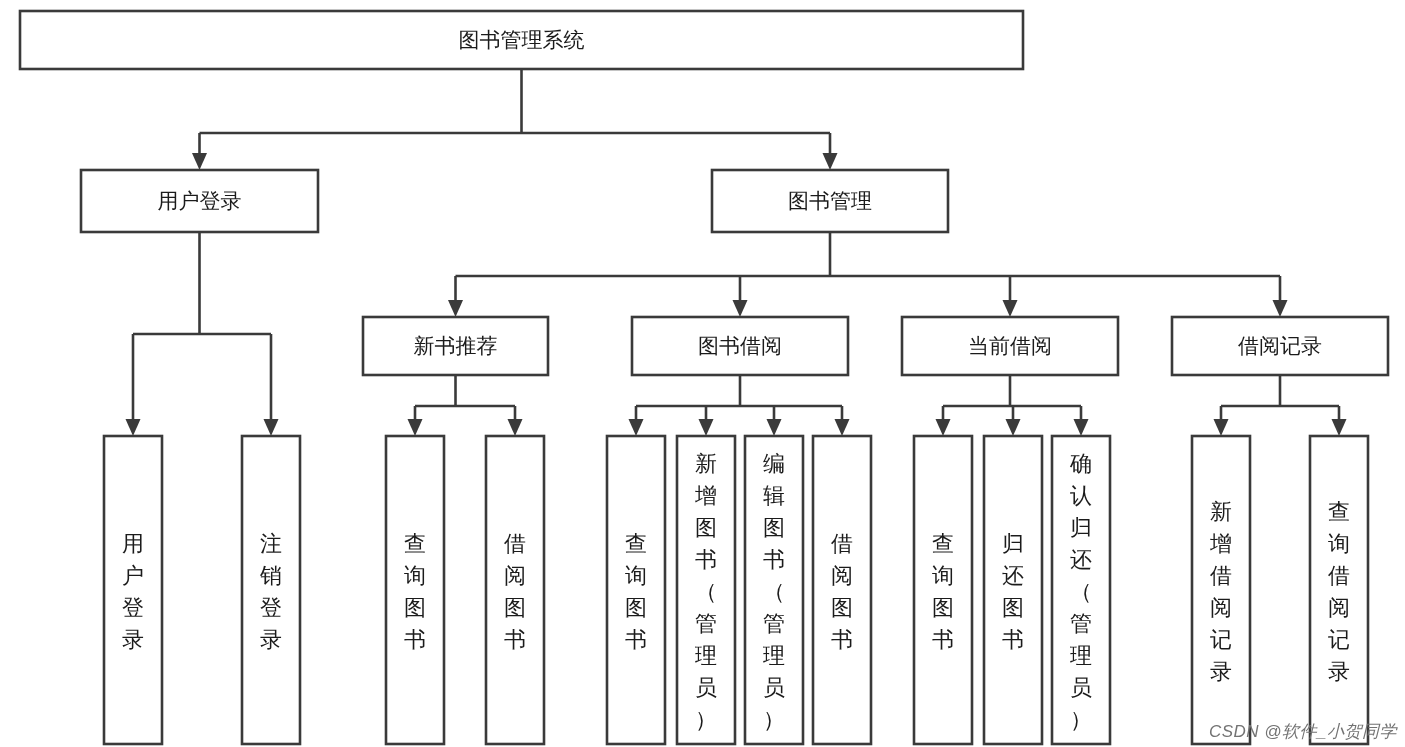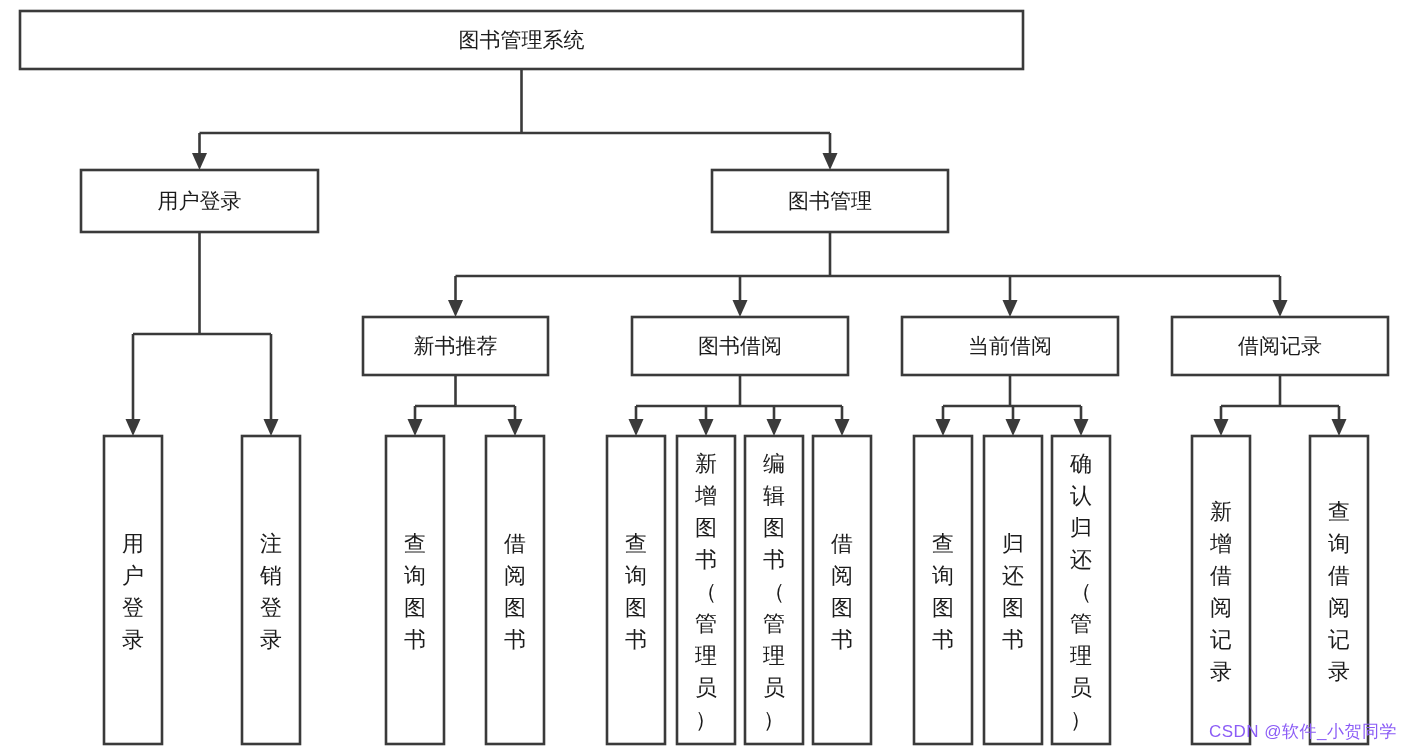--- a/index.html
+++ b/index.html
@@ -55,24 +55,25 @@
     font-size: 22px;
     fill: #1b1b1b;
     text-anchor: middle;
   }
   .watermark {
     position: absolute;
     right: 8px;
     bottom: 4px;
     font-family: "Liberation Sans", "DejaVu Sans", sans-serif;
     font-size: 17px;
-    color: #8b5cf6;
+    color: #737373;
     white-space: nowrap;
     letter-spacing: 0.5px;
     user-select: none;
+    font-style: italic;
   }
 </style>
 </head>
 <body>
 
 <div id="diagram-root">
   <svg id="flow" viewBox="0 0 1405 747">
     <g id="edge-layer">
         <path class="edge" d="M 521.5 69 L 521.5 133"></path>
         <path class="edge" d="M 199.5 133 L 830 133"></path>

